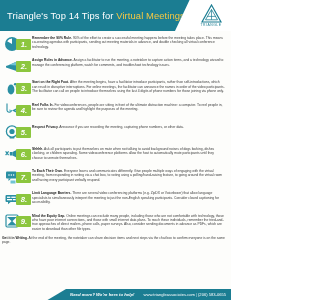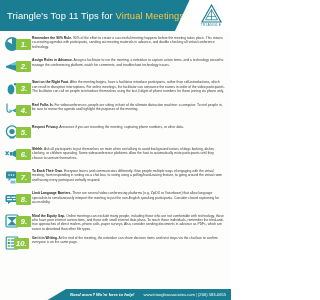--- a/index.html
+++ b/index.html
@@ -83,21 +83,21 @@
   }
   .footer-contact .sep{opacity:.75;padding:0 1px;}
 </style>
 </head>
 <body>
 
 <div class="page">
 
   <div class="header">
     <div class="header-title">
-      <span>Triangle's Top 11 Tips for </span><span class="accent">Virtual Meetings</span>
+      <span>Triangle's Top 14 Tips for </span><span class="accent">Virtual Meetings</span>
     </div>
     <div class="header-wedge"></div>
     <div class="logo">
       <svg width="21" height="19" viewBox="0 0 21 19">
         <path d="M10.5 1 L20 18 L1 18 Z" fill="none" stroke="#1b7d92" stroke-width="1.2"></path>
         <path d="M10.5 5.5 L16.5 15.8 L4.5 15.8 Z" fill="none" stroke="#1b7d92" stroke-width="0.8"></path>
         <path d="M6.2 12.4 L14.8 12.4" stroke="#1b7d92" stroke-width="0.7"></path>
         <path d="M10.5 5.5 L10.5 15.8" stroke="#1b7d92" stroke-width="0.7"></path>
       </svg>
       <div class="logo-word">TRIANGLE</div>
@@ -251,34 +251,20 @@
           </svg>
         </span>
         <span class="badge">9.</span>
       </div>
       <div class="tip-body">
         <div class="tip-text"><b>Mind the Equity Gap.</b> <span>Online meetings can exclude many people, including those who are not comfortable with technology, those who have poor internet connections, and those with small internet data plans. To reach these individuals, remember the tried-and-true approaches of direct mailers, phone calls, paper surveys. Also, consider sending documents in advance as PDFs, which are easier to download than other file types.</span></div>
       </div>
     </div>
 
     <div class="tip">
-      <div class="tip-mark">
-        <span class="icon">
-          <svg width="16" height="16" viewBox="0 0 16 16">
-            <rect x="2.2" y="2" width="11.6" height="12" rx="0.8" fill="none" stroke="#2a8fa3" stroke-width="1.1"></rect>
-            <rect x="3.8" y="4" width="2" height="2" fill="#8cc63e"></rect>
-            <rect x="3.8" y="7" width="2" height="2" fill="#2a8fa3"></rect>
-            <rect x="3.8" y="10" width="2" height="2" fill="#8cc63e"></rect>
-            <rect x="6.6" y="4.4" width="5.6" height="1.2" fill="#2a8fa3"></rect>
-            <rect x="6.6" y="7.4" width="5.6" height="1.2" fill="#2a8fa3"></rect>
-            <rect x="6.6" y="10.4" width="5.6" height="1.2" fill="#2a8fa3"></rect>
-          </svg>
-        </span>
-        <span class="badge ten">10.</span>
-      </div>
       <div class="tip-body">
         <div class="tip-text"><b>Get it in Writing.</b> <span>At the end of the meeting, the notetaker can share decision items and next steps via the chat box to confirm everyone is on the same page.</span></div>
       </div>
     </div>
 
   </div>
 
   <div class="footer">
     <div class="footer-wedge"></div>
     <div class="footer-cta">Need more? We're here to help!</div>

